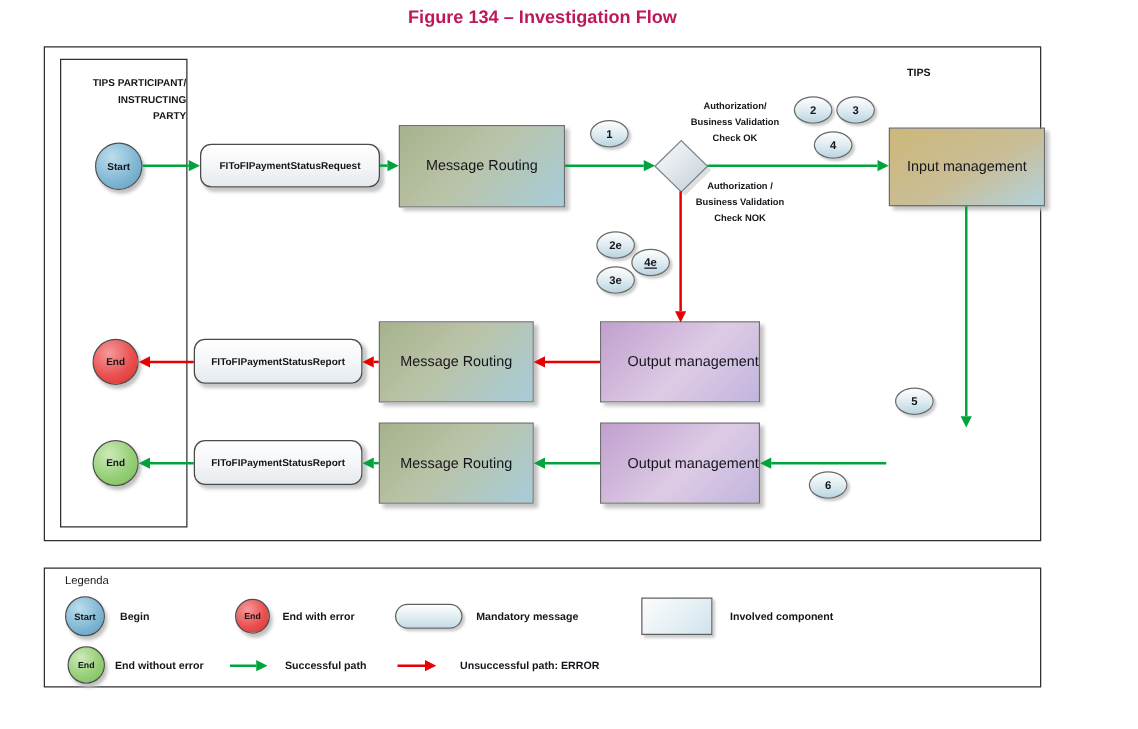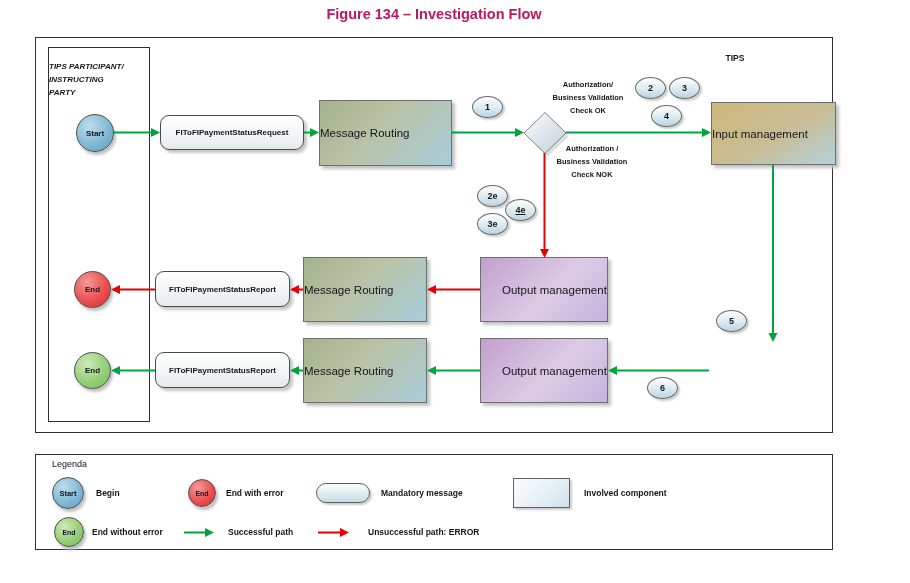--- a/index.html
+++ b/index.html
@@ -3,27 +3,27 @@
 <meta charset="utf-8">
 <style>
   * { margin:0; padding:0; box-sizing:border-box; }
   body { background:#ffffff; font-family:"Liberation Sans", sans-serif; }
   #page { position:relative; width:910px; height:583px; background:#ffffff; overflow:hidden; color:#15151c; }
   .title { position:absolute; left:35px; top:6px; width:798px; text-align:center;
            font-size:14.5px; font-weight:bold; color:#be185d; }
 
   .frame { position:absolute; border:1px solid #2f2f2f; background:transparent; }
 
-  .plabel { padding-top:12px; text-align:left; font-size:8px; font-weight:bold;
-            line-height:13px; white-space:pre-line;font-style:italic; }
+  .plabel { padding-top:12px; text-align:right; font-size:8px; font-weight:bold;
+            line-height:13px; white-space:pre-line; }
 
   .tips { position:absolute; font-size:8.5px; font-weight:bold; }
 
   .box { position:absolute; border:1px solid #6e6e6e; box-shadow:3px 3px 3px #c2c2c2;
-         display:flex; align-items:center; text-align:center;
+         display:flex; align-items:center; justify-content:center; text-align:center;
          font-size:11.5px; line-height:14px; }
   .mr { background:linear-gradient(135deg,#a6b28c 0%,#bac3a7 45%,#a6ccda 100%); }
   .im { background:linear-gradient(150deg,#cdb878 0%,#c9bd96 55%,#b2d2de 100%); }
   .om { background:linear-gradient(135deg,#c19fce 0%,#ddcbe5 55%,#c2b4dd 100%);padding-left:21px; }
   .ie { background:linear-gradient(160deg,#b5dae9 0%,#9ccadf 100%); }
   .ie-inner { display:block; width:100px; }
 
   .msg { position:absolute; border:1px solid #4a4a4a; border-radius:9px;
          background:linear-gradient(180deg,#ffffff 0%,#f3f5f7 55%,#e4eaee 100%);
          box-shadow:3px 3px 3px #c6c6c6; display:flex; align-items:center; justify-content:center;

